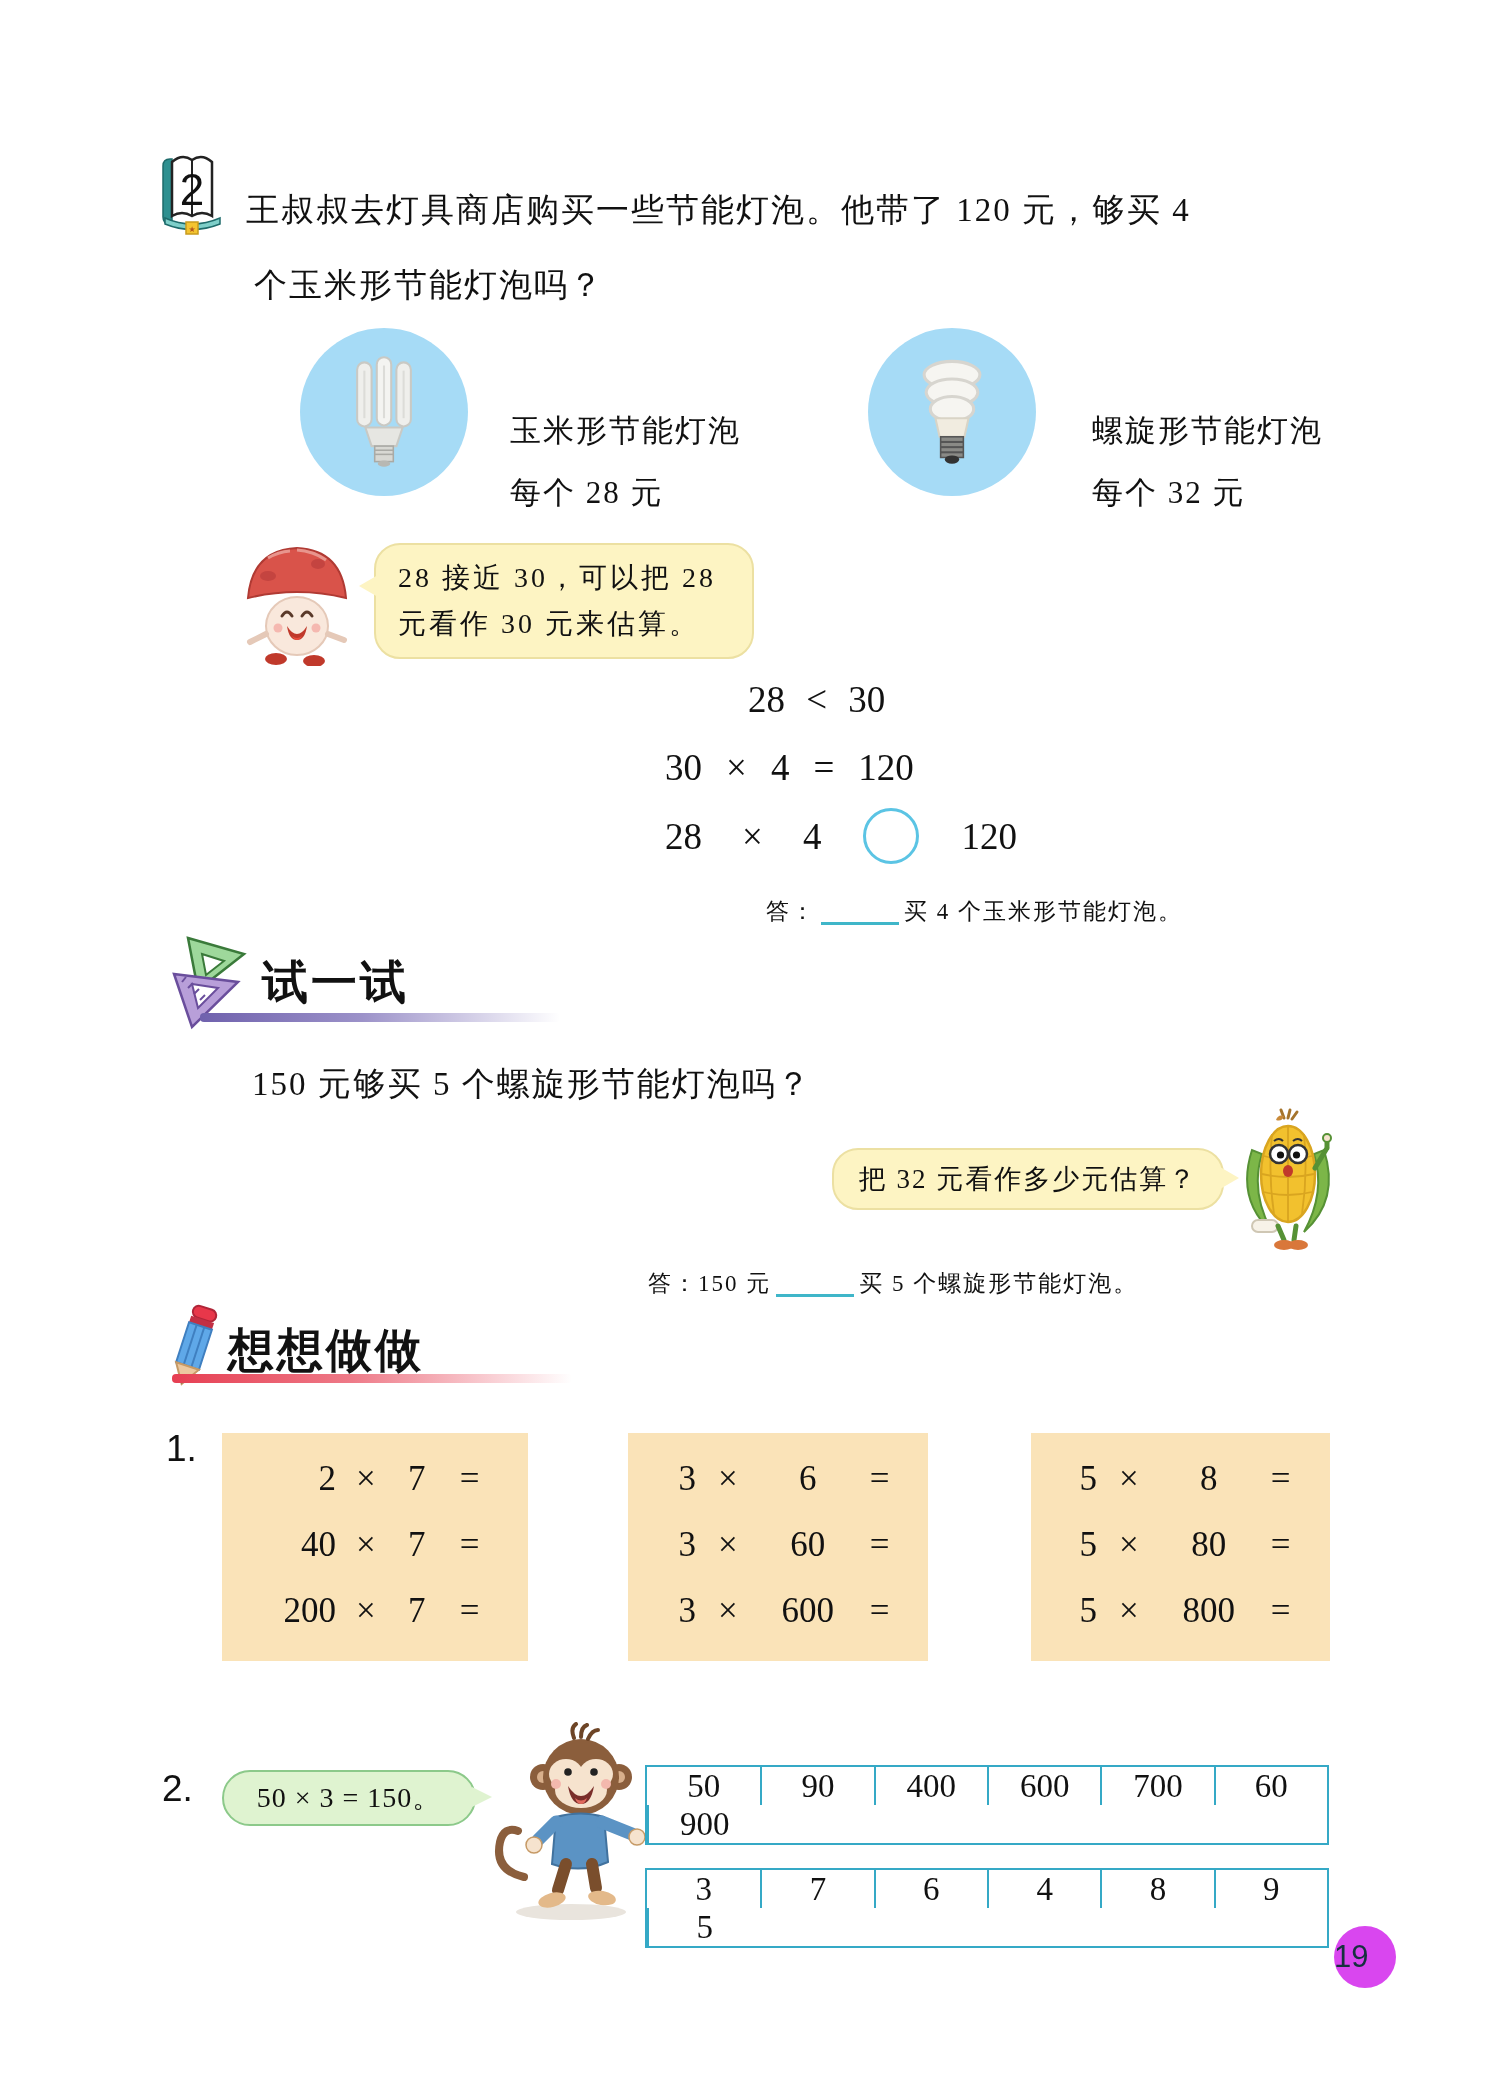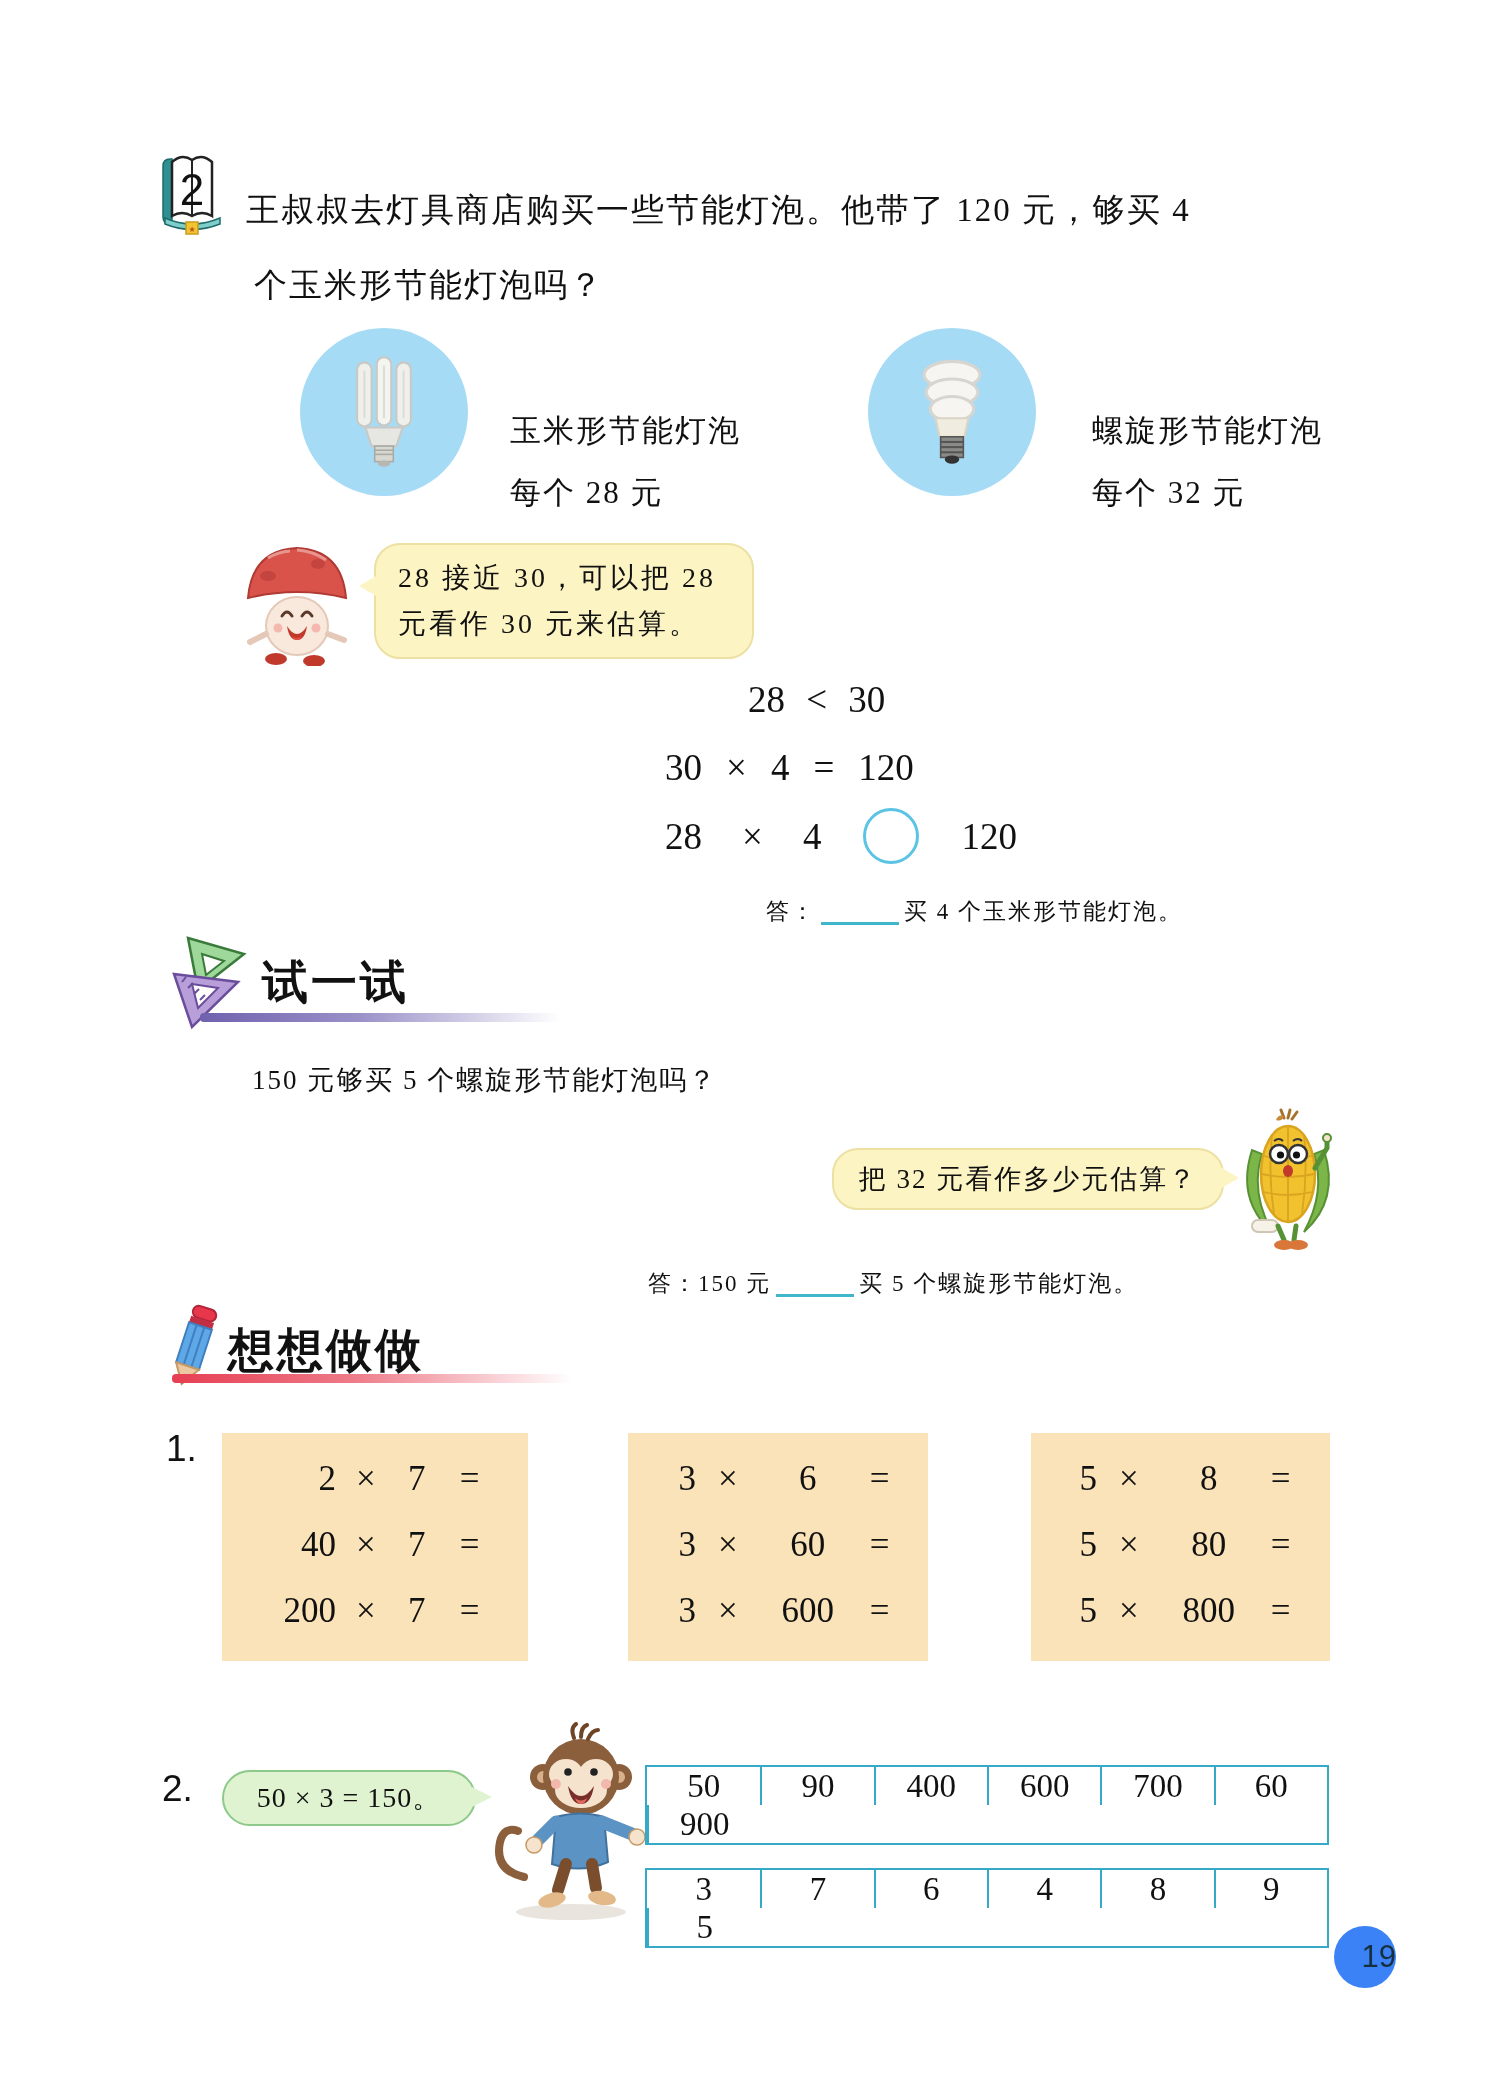--- a/index.html
+++ b/index.html
@@ -44,21 +44,21 @@
   .ans1{left:766px;top:896px;}
   .ans2{left:648px;top:1268px;}
   .blank{display:inline-block;width:78px;height:0;border-bottom:3px solid #3fb6c9;vertical-align:-6px;margin:0 5px;}
 
   
   .sec-title{font-family:Liberation Sans, sans-serif;font-weight:bold;font-size:46px;letter-spacing:3px;}
   .try-icon{left:166px;top:930px;width:96px;height:100px;}
   .try-title{left:262px;top:952px;}
   .rule-purple{left:200px;top:1013px;width:360px;height:9px;border-radius:4px;
     background:linear-gradient(90deg,#6f61ad 0%,#9c92c9 45%,rgba(255,255,255,0) 100%);}
-  .try-question{left:252px;top:1062px;font-size:27px;letter-spacing:2px;white-space:nowrap;}
+  .try-question{left:252px;top:1062px;font-size:33px;letter-spacing:2px;white-space:nowrap;}
   .think-icon{left:162px;top:1302px;width:64px;height:88px;}
   .think-title{left:228px;top:1320px;}
   .rule-red{left:172px;top:1374px;width:400px;height:9px;border-radius:4px;
     background:linear-gradient(90deg,#e63e52 0%,#ee7a88 45%,rgba(255,255,255,0) 100%);}
 
   
   .ex-label{font-family:"Liberation Sans","DejaVu Sans",sans-serif;font-size:37px;}
   .lab1{left:166px;top:1428px;} .lab2{left:162px;top:1768px;}
   .ex1-box{background:#fae3b8;box-sizing:border-box;display:flex;flex-direction:column;
     justify-content:space-between;padding:26px 0 30px 0;font-size:35px;top:1433px;height:228px;}
@@ -76,22 +76,22 @@
   .green-bubble .tail{position:absolute;right:-18px;top:15px;width:0;height:0;
     border-top:10px solid transparent;border-bottom:10px solid transparent;border-left:20px solid #dff3d0;}
   .monkey-char{left:486px;top:1722px;width:160px;height:200px;}
   .num-table{box-sizing:border-box;left:645px;width:684px;height:80px;border:2px solid #35a9c6;background:#fff;
     display:grid;grid-template-columns:repeat(6,1fr);}
   .t-top{top:1765px;} .t-bottom{top:1868px;}
   .num-cell{display:flex;align-items:center;justify-content:center;font-size:33px;border-left:2px solid #35a9c6;}
   .num-cell:first-child{border-left:none;}
 
   
-  .page-badge{left:1334px;top:1926px;width:62px;height:62px;border-radius:50%;background:#3b82f6;
-    display:flex;align-items:center;justify-content:flex-end;
+  .page-badge{left:1334px;top:1926px;width:62px;height:62px;border-radius:50%;background:#d946ef;
+    display:flex;align-items:center;justify-content:flex-start;
     font-family:"Liberation Sans","DejaVu Sans",sans-serif;font-size:31px;color:#16303f;}
 </style>
 </head>
 <body>
 
 <div class="page">
 
   <svg class="abs badge-book" viewBox="0 0 72 86">
     <path d="M7 16 Q7 9 14 9 L16 9 L16 74 L14 74 Q7 74 7 67 Z" fill="#2e9090" stroke="#1e6b6b" stroke-width="1.5"></path>
     <path d="M9 68 Q36 80 64 68 L64 74 Q36 85 9 74 Z" fill="#7ecfc9" stroke="#1e6b6b" stroke-width="1.5"></path>

